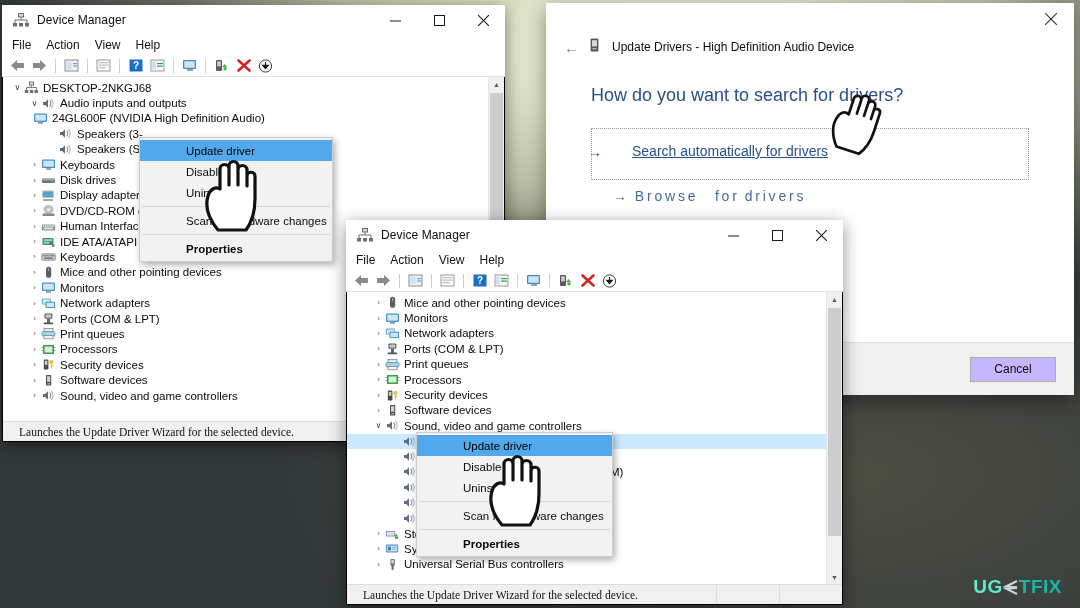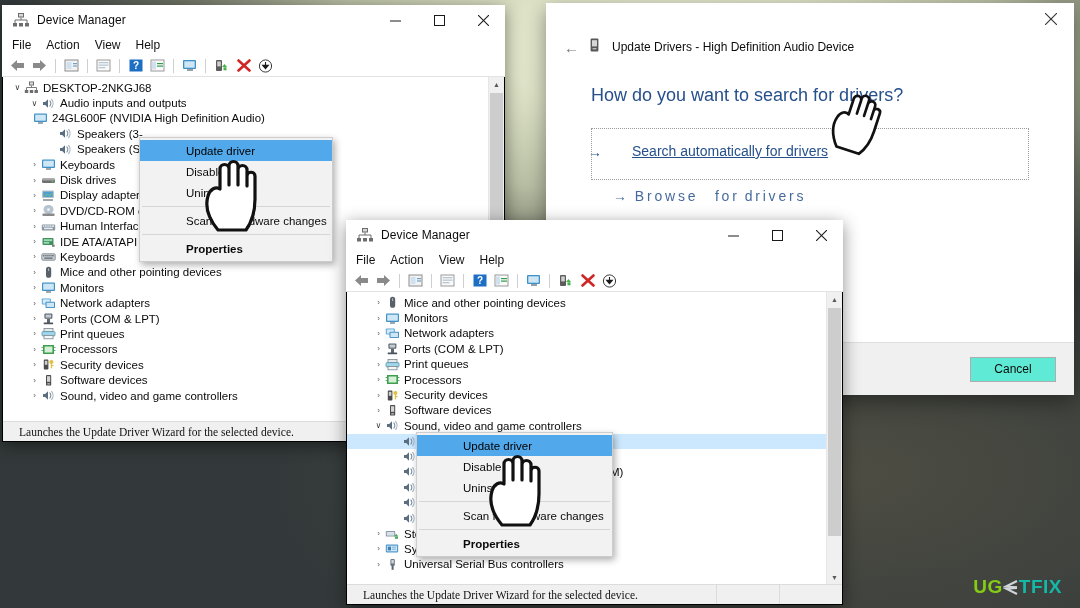--- a/index.html
+++ b/index.html
@@ -70,26 +70,26 @@
   #dlg .dev-ico{width:16px;margin-right:6px;}
   #dlg .dlg-head-title{font-size:12px;color:#0c0c0c;}
   #dlg h1{font-size:18px;font-weight:400;color:#25508c;margin:26px 0 0 45px;}
   #dlg .opt{margin:22px 45px 0 45px;border:1px dotted #9b9b9b;padding:14px 18px 20px 18px;}
   #dlg .opt .arr{color:#25508c;font-size:14px;position:absolute;margin-left:-22px;margin-top:1px;}
   #dlg .opt .opt-title{font-size:14px;color:#25508c;text-decoration:underline;padding-left:22px;}
   #dlg .opt .opt-desc{font-size:11.5px;color:#25508c;font-weight:bold;padding-left:22px;margin-top:4px;line-height:1.45;}
   #dlg .opt2{margin:8px 45px 0 67px;font-size:14px;color:#25508c;}
   #dlg .footer{position:absolute;left:0;right:0;bottom:0;height:52px;background:#f0f0f0;
                border-top:1px solid #dfdfdf;display:flex;align-items:center;justify-content:flex-end;padding-right:18px;}
-  #dlg .cancel{width:84px;height:23px;border:1px solid #adadad;background:#5eead4;font-size:12px;color:#0a0a0a;
+  #dlg .cancel{width:84px;height:23px;border:1px solid #adadad;background:#c4b5fd;font-size:12px;color:#0a0a0a;
                display:flex;align-items:center;justify-content:center;}
   
   #wm{position:absolute;right:18px;bottom:10px;font-size:19px;font-weight:bold;letter-spacing:.5px;
       display:flex;align-items:center;}
-  #wm .c1{color:#84cc16;}
+  #wm .c1{color:#5eead4;}
   #wm .c2{color:#14b8a6;}
 </style>
 </head>
 <body>
 
 <div id="desktop"></div>
 
 <div class="win" id="win1" style="left:2px;top:5px;width:503px;height:437px;">
 
   <div class="titlebar">

